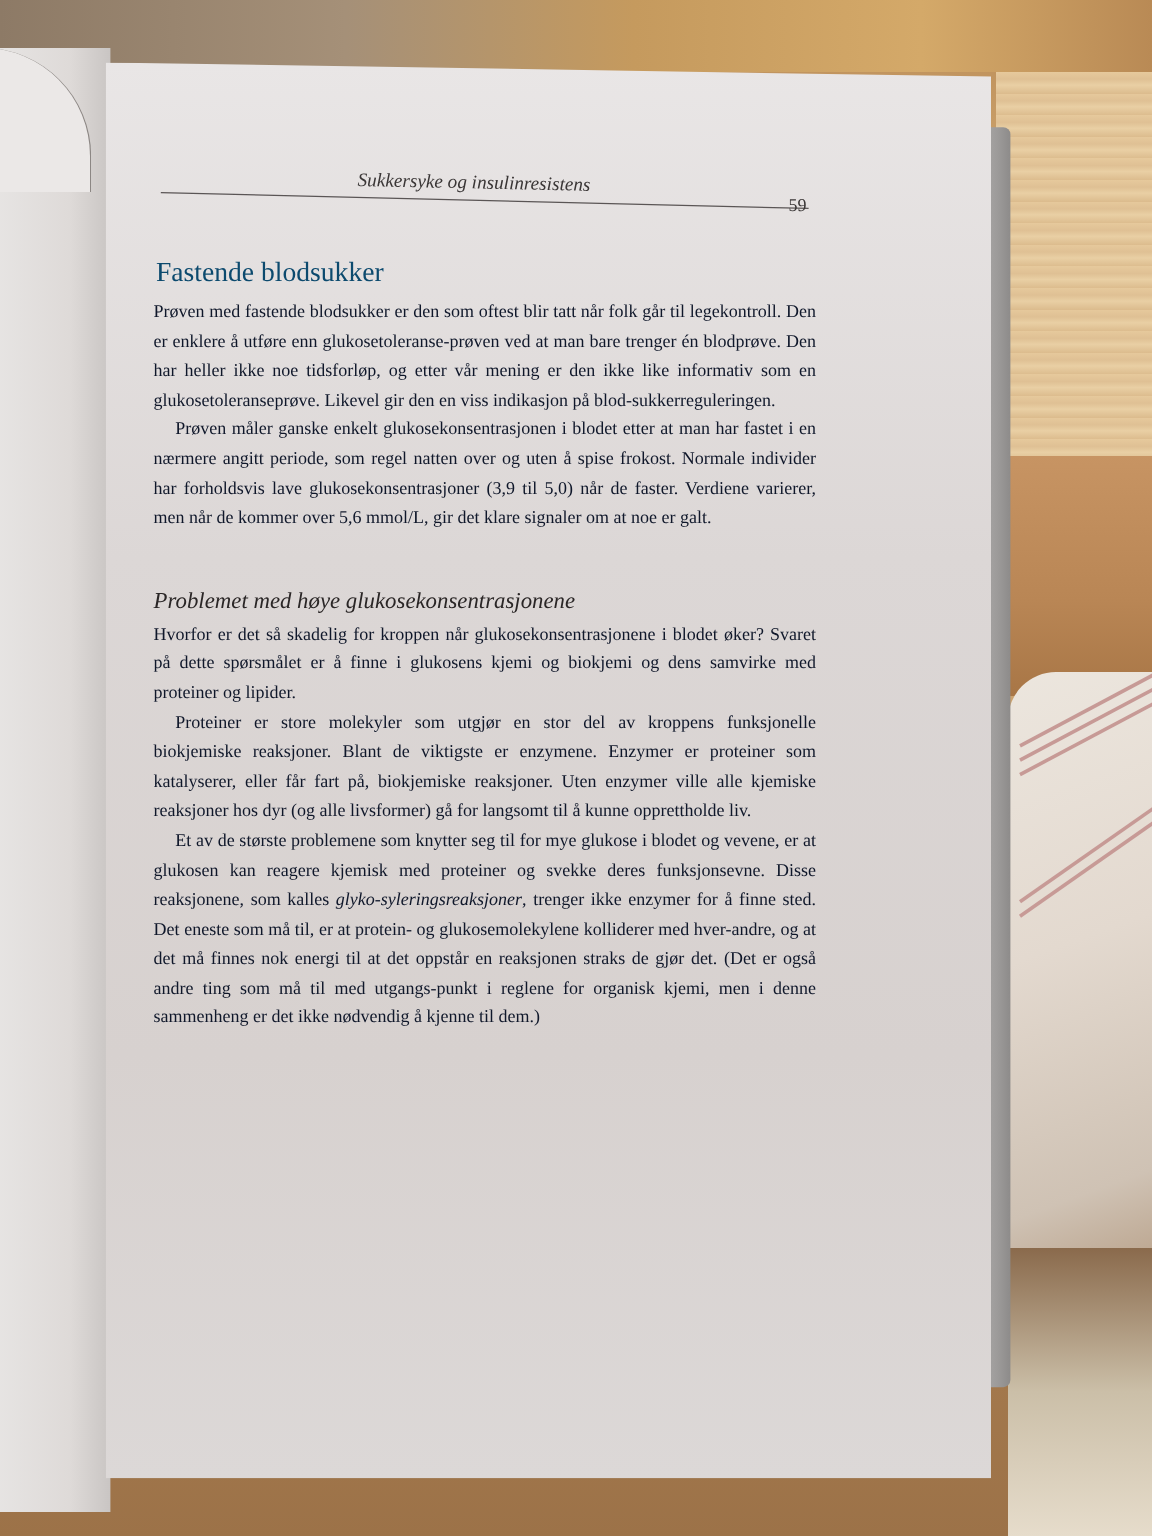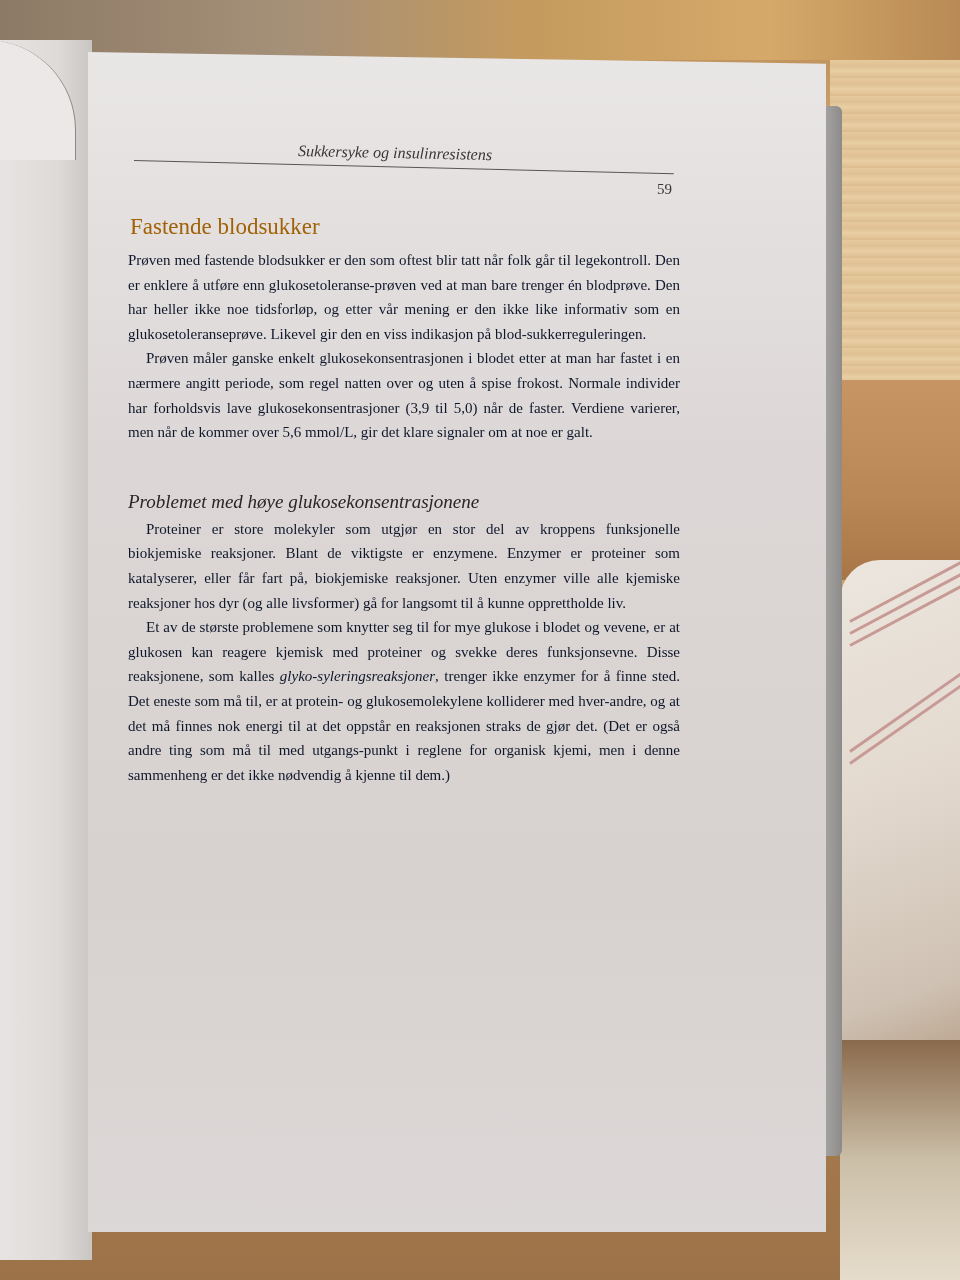--- a/index.html
+++ b/index.html
@@ -64,28 +64,28 @@
     color: #2a2727;
   }
   .running-head {
     position: relative; height: 44px;
   }
   .running-title {
     position: absolute; left: 170px; top: 4px; font-style: italic; font-size: 16px; color: #3a3636;
     transform: rotate(1.2deg);
   }
   .page-number {
-    position: absolute; right: 8px; top: 41px; font-size: 15px; color: #3a3636;
+    position: absolute; right: 8px; top: 24px; font-size: 15px; color: #3a3636;
   }
   .head-rule {
     position: absolute; left: 6px; top: 20px; width: 540px; height: 1px; background: #5a5555;
     transform: rotate(1.4deg); transform-origin: left center;
   }
   h1.section {
-    font-weight: normal; font-size: 23px; margin: 30px 0 8px 2px; color: #a16207;
+    font-weight: normal; font-size: 23px; margin: 30px 0 8px 2px; color: #0c4a6e;
   }
   p.body {
     margin: 0; font-size: 15px; line-height: 24.6px; text-align: justify; color: #0f172a;
   }
   p.indent { text-indent: 18px; }
   h2.sub {
     font-weight: normal; font-style: italic; font-size: 19px; margin: 46px 0 4px 0; color: #2a2626;
   }
   .em { font-style: italic; }
 </style>
@@ -144,16 +144,17 @@
       <div class="head-rule"></div>
       <span class="running-title">Sukkersyke og insulinresistens</span>
       <span class="page-number">59</span>
     </div>
 
     <h1 class="section">Fastende blodsukker</h1>
     <p class="body">Prøven med fastende blodsukker er den som oftest blir tatt når folk går til legekontroll. Den er enklere å utføre enn glukosetoleranse-prøven ved at man bare trenger én blodprøve. Den har heller ikke noe tidsforløp, og etter vår mening er den ikke like informativ som en glukosetoleranseprøve. Likevel gir den en viss indikasjon på blod-sukkerreguleringen.</p>
     <p class="body indent">Prøven måler ganske enkelt glukosekonsentrasjonen i blodet etter at man har fastet i en nærmere angitt periode, som regel natten over og uten å spise frokost. Normale individer har forholdsvis lave glukosekonsentrasjoner (3,9 til 5,0) når de faster. Verdiene varierer, men når de kommer over 5,6 mmol/L, gir det klare signaler om at noe er galt.</p>
 
     <h2 class="sub">Problemet med høye glukosekonsentrasjonene</h2>
+    <p class="body">Hvorfor er det så skadelig for kroppen når glukosekonsentrasjonene i blodet øker? Svaret på dette spørsmålet er å finne i glukosens kjemi og biokjemi og dens samvirke med proteiner og lipider.</p>
     <p class="body indent">Proteiner er store molekyler som utgjør en stor del av kroppens funksjonelle biokjemiske reaksjoner. Blant de viktigste er enzymene. Enzymer er proteiner som katalyserer, eller får fart på, biokjemiske reaksjoner. Uten enzymer ville alle kjemiske reaksjoner hos dyr (og alle livsformer) gå for langsomt til å kunne opprettholde liv.</p>
     <p class="body indent"><span>Et av de største problemene som knytter seg til for mye glukose i blodet og vevene, er at glukosen kan reagere kjemisk med proteiner og svekke deres funksjonsevne. Disse reaksjonene, som kalles </span><span class="em">glyko-syleringsreaksjoner</span><span>, trenger ikke enzymer for å finne sted. Det eneste som må til, er at protein- og glukosemolekylene kolliderer med hver-andre, og at det må finnes nok energi til at det oppstår en reaksjonen straks de gjør det. (Det er også andre ting som må til med utgangs-punkt i reglene for organisk kjemi, men i denne sammenheng er det ikke nødvendig å kjenne til dem.)</span></p>
   </div>
 </div>
 
 </body></html>

